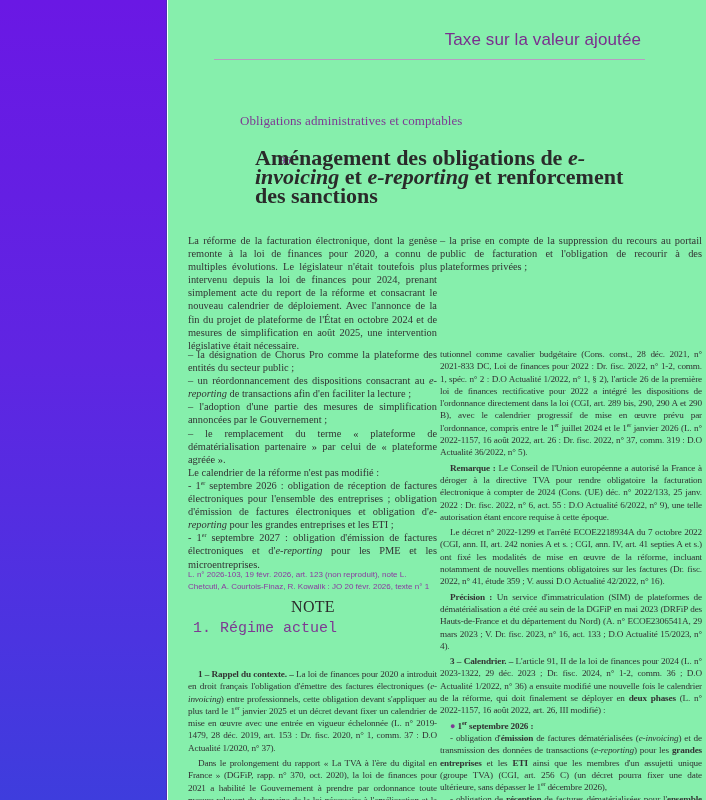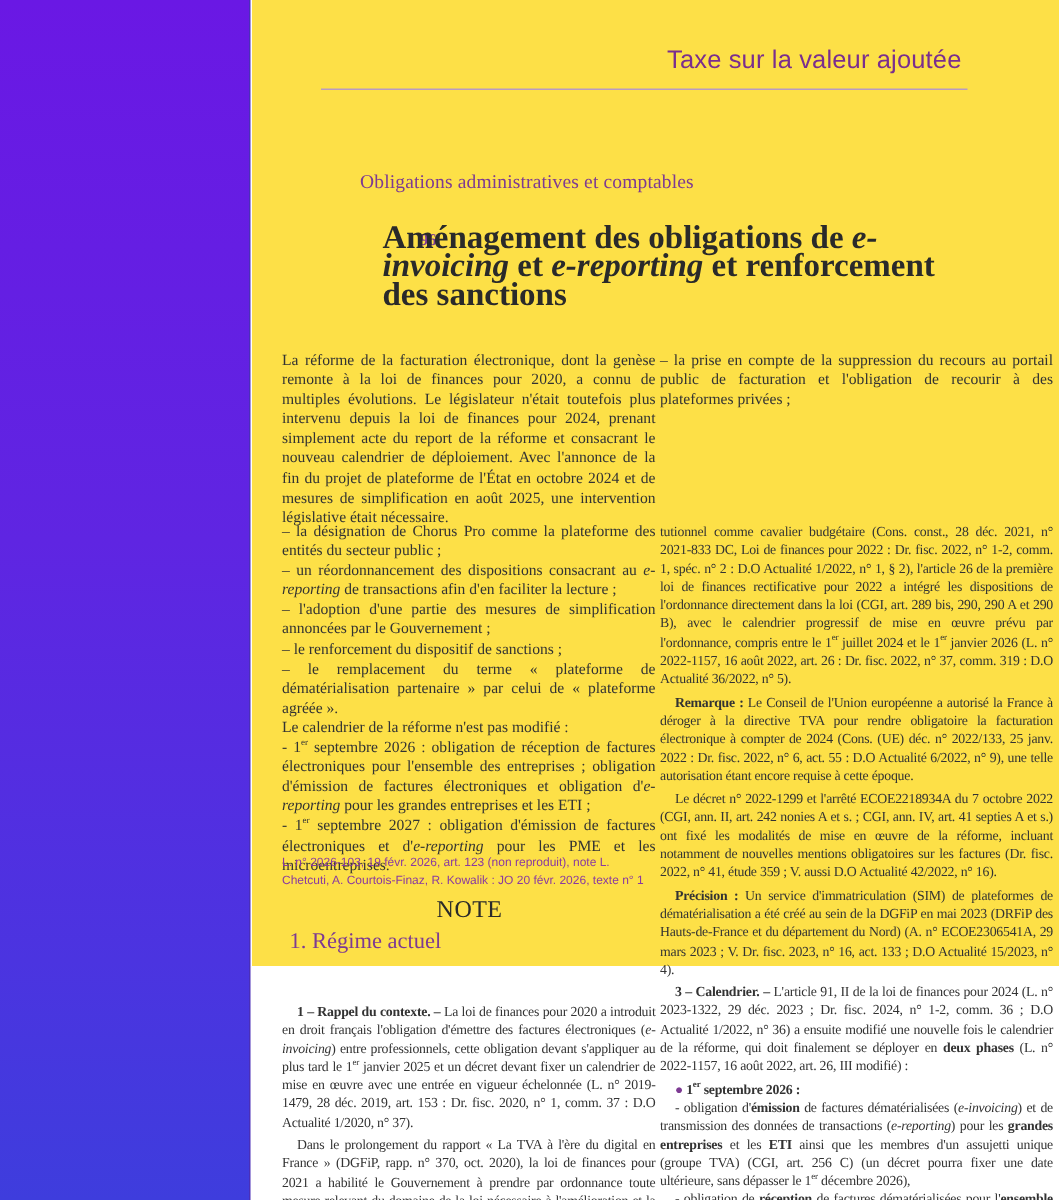--- a/index.html
+++ b/index.html
@@ -5,21 +5,21 @@
   * { margin: 0; padding: 0; box-sizing: border-box; }
   html, body { width: 706px; height: 800px; overflow: hidden; background: #ffffff; }
   body { position: relative; font-family: "Liberation Serif", "DejaVu Serif", serif; color: #2b2b2b; }
 
   .sidebar {
     position: absolute; left: 0; top: 0; width: 167px; height: 800px;
     background: linear-gradient(180deg, #6a18e4 0%, #5f25e2 45%, #4b34e0 80%, #3e3ddd 100%);
     border-right: 1px solid #4a2fb8;
   }
 
-  .page { position: absolute; left: 168px; top: 0; width: 538px; height: 644px; background: #fde047; }
+  .page { position: absolute; left: 168px; top: 0; width: 538px; height: 800px; background: #86efac; }
 
   .running-head {
     position: absolute; left: 220px; top: 30px; width: 253px; text-align: right;
     font-family: "Liberation Sans", "DejaVu Sans", sans-serif; font-size: 17px;
     color: #7a2e8e; letter-spacing: 0.1px;
   }
   .head-rule { position: absolute; left: 46px; top: 59px; width: 431px; height: 1px; background: #b89bc2; }
 
   .section-title {
     position: absolute; left: 72px; top: 113px;
@@ -42,21 +42,21 @@
   .intro-right { top: 207px; }
   .list-left { top: 321px; }
 
   .ref {
     position: absolute; left: 20px; top: 569px; width: 250px;
     font-family: "Liberation Sans", "DejaVu Sans", sans-serif; font-size: 8px; line-height: 11.5px; color: #8a3aa0;
   }
   .note-title { position: absolute; left: 20px; top: 598px; width: 250px; text-align: center; font-size: 16px; color: #2a2a2a; letter-spacing: 0.3px; }
   .regime-title {
     position: absolute; left: 25px; top: 620px;
-    font-family: Liberation Serif, serif; font-size: 15px; color: #7d3a93;
+    font-family: Liberation Mono, monospace; font-size: 15px; color: #7d3a93;
   }
   .small { font-size: 9.2px; line-height: 12.3px; letter-spacing: -0.15px; }
   .note-left { top: 641px; }
   .note-right { top: 321px; }
   .indent { text-indent: 10px; }
   .gap { margin-top: 3px; }
   .bullet { color: #7d3a93; font-size: 9px; }
   sup { font-size: 6px; vertical-align: super; line-height: 0; }
 </style>
 </head>
@@ -78,21 +78,20 @@
   </div>
 
   <div class="col col-right intro-right">
     <p>– la prise en compte de la suppression du recours au portail public de facturation et l'obligation de recourir à des plateformes privées ;</p>
   </div>
 
   <div class="col col-left list-left">
     <p>– la désignation de Chorus Pro comme la plateforme des entités du secteur public ;</p>
     <p><span>– un réordonnancement des dispositions consacrant au</span> <i>e-reporting</i> <span>de transactions afin d'en faciliter la lecture ;</span></p>
     <p>– l'adoption d'une partie des mesures de simplification annoncées par le Gouvernement ;</p>
-    <p>– le renforcement du dispositif de sanctions ;</p>
     <p>– le remplacement du terme « plateforme de dématérialisation partenaire » par celui de « plateforme agréée ».</p>
     <p>Le calendrier de la réforme n'est pas modifié :</p>
     <p><span>- 1</span><sup>er</sup><span> septembre 2026 : obligation de réception de factures électroniques pour l'ensemble des entreprises ; obligation d'émission de factures électroniques et obligation d'</span><i>e-reporting</i><span> pour les grandes entreprises et les ETI ;</span></p>
     <p><span>- 1</span><sup>er</sup><span> septembre 2027 : obligation d'émission de factures électroniques et d'</span><i>e-reporting</i><span> pour les PME et les microentreprises.</span></p>
   </div>
 
   <div class="ref">L. n° 2026-103, 19 févr. 2026, art. 123 (non reproduit), note L. Chetcuti, A. Courtois-Finaz, R. Kowalik : JO 20 févr. 2026, texte n° 1</div>
   <div class="note-title">NOTE</div>
   <div class="regime-title">1. Régime actuel</div>
 

